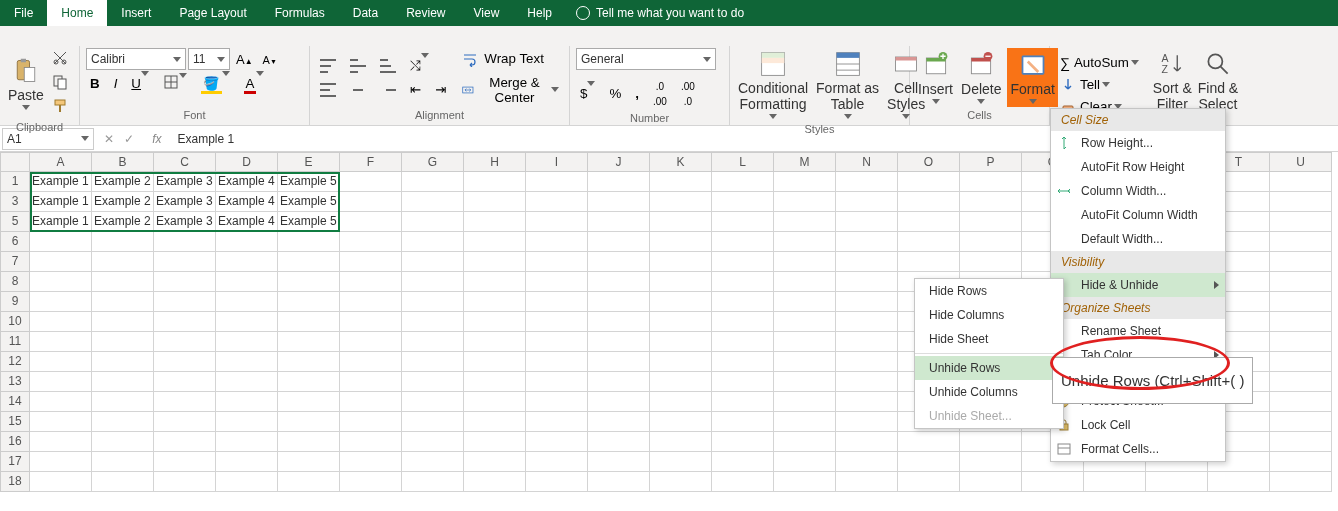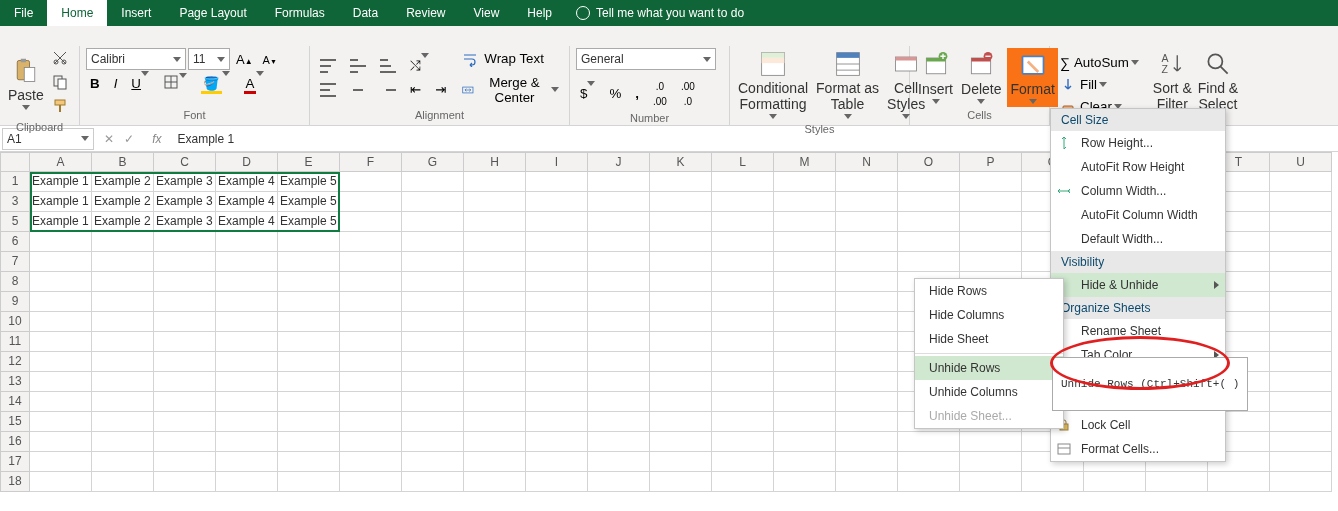--- a/index.html
+++ b/index.html
@@ -38,26 +38,26 @@
     .corner { width:30px; border:1px solid #ccc; background:#f3f2f1;}
     .colh { width:62px; border:1px solid #ccc; border-left:none; background:#f3f2f1; text-align:center; line-height:19px; color:#555;}
     .dr { display:flex; height:20px;}
     .rowh { width:30px; border:1px solid #ccc; border-top:none; background:#f3f2f1; text-align:center; line-height:19px; color:#555;}
     .cell { width:62px; border:1px solid #d4d4d4; border-left:none; border-top:none; height:20px; line-height:19px; padding-left:2px; overflow:hidden; white-space:nowrap; background:#fff;}
     
     .menu { position:absolute; background:#fff; border:1px solid #c5c5c5; box-shadow:2px 2px 6px rgba(0,0,0,.2); font-size:12px; min-width:150px;}
     .menu .mi { padding:5px 14px; cursor:pointer; white-space:nowrap; position:relative;}
     .menu .mi.hilite { background:#cfe8cf;}
     .menu .mi.disabled { color:#aaa; cursor:default;}
-    .menu .hdr { background:#e8e8e8; color:#0c4a6e; padding:4px 10px; font-weight:normal;}
+    .menu .hdr { background:#e8e8e8; color:#a16207; padding:4px 10px; font-weight:normal;font-style:italic;}
     .menu .arrow { position:absolute; right:6px; top:8px; width:0;height:0;border-top:4px solid transparent;border-bottom:4px solid transparent;border-left:5px solid #555;}
     .menu .micon { position:absolute; left:6px; top:5px; width:14px; height:14px;}
     .menu .mi.ind { padding-left:30px;}
     
-    .tooltip { position:absolute; background:#fff; border:1px solid #aaa; padding:20px 8px; font-size:11px;font-family:Liberation Mono, monospace;}
+    .tooltip { position:absolute; background:#fff; border:1px solid #aaa; padding:14px 8px; font-size:15px;}
     
     .oval { position:absolute; border:3px solid #e02020; border-radius:50%; pointer-events:none;}
     
     svg { display:block;}
     .underline-red { border-bottom:3px solid #c00;}
     .underline-yellow { border-bottom:3px solid #ffcc00;}
     .align-box { width:16px; height:14px; display:flex; flex-direction:column; justify-content:space-between;}
     .align-box span{height:2px;background:#666;display:block;}
     .group{position:relative;margin-top:20px;}
   </style>
@@ -308,21 +308,21 @@
       <div class="stack" style="gap:2px;margin-right:6px">
         <button class="smallbtn row">
             <span style="font-size:14px">∑</span> 
             <span style="margin-left:2px">AutoSum</span> 
             <span class="caret"></span>
           </button>
         <button class="smallbtn row">
             <svg class="ico" viewBox="0 0 16 16">
               <path d="M8 2v10m0 0l-3-3m3 3l3-3" fill="none" stroke="#2e6cbf" stroke-width="1.4"></path>
             </svg>
-            <span style="margin-left:2px">Fill</span> 
+            <span style="margin-left:2px">Tell</span> 
             <span class="caret"></span>
           </button>
         <button class="smallbtn row">
             <svg class="ico" viewBox="0 0 16 16">
               <rect x="3" y="7" width="10" height="6" rx="1" fill="#f4b183" stroke="#a6652e"></rect>
             </svg>
             <span style="margin-left:2px">Clear</span> 
             <span class="caret"></span>
           </button>
       </div>

